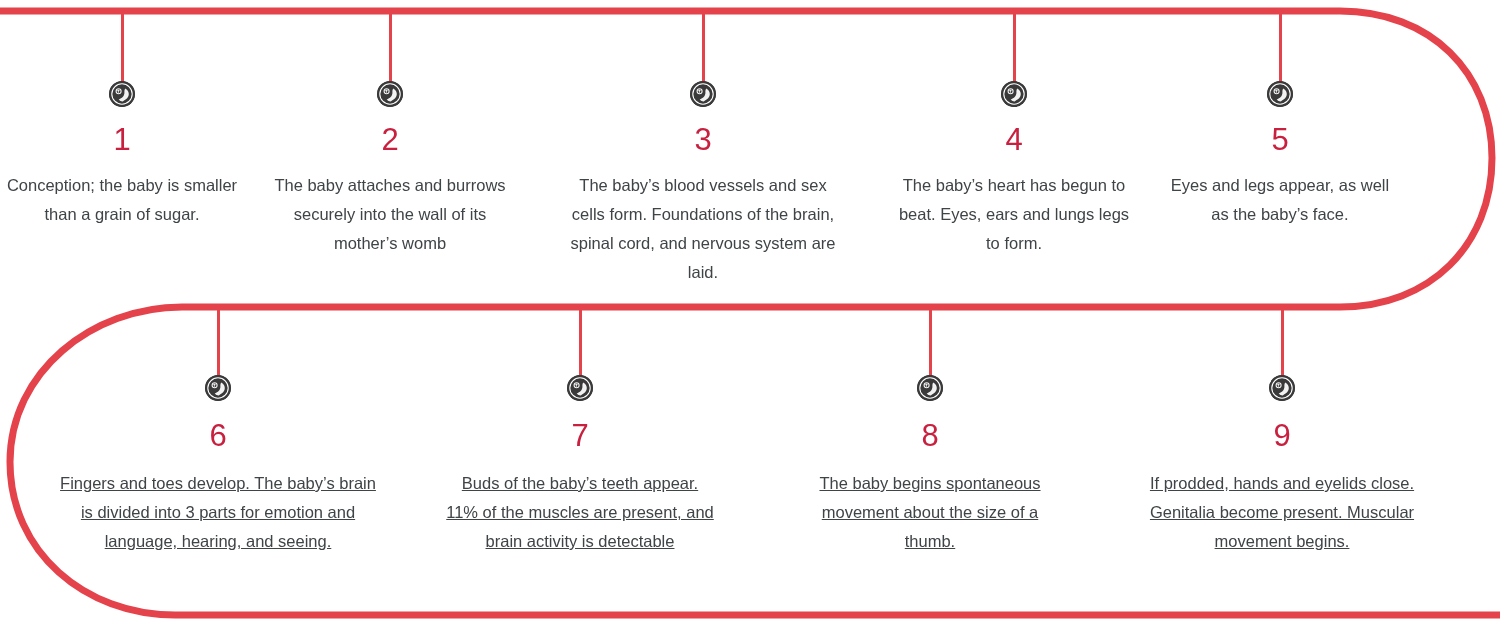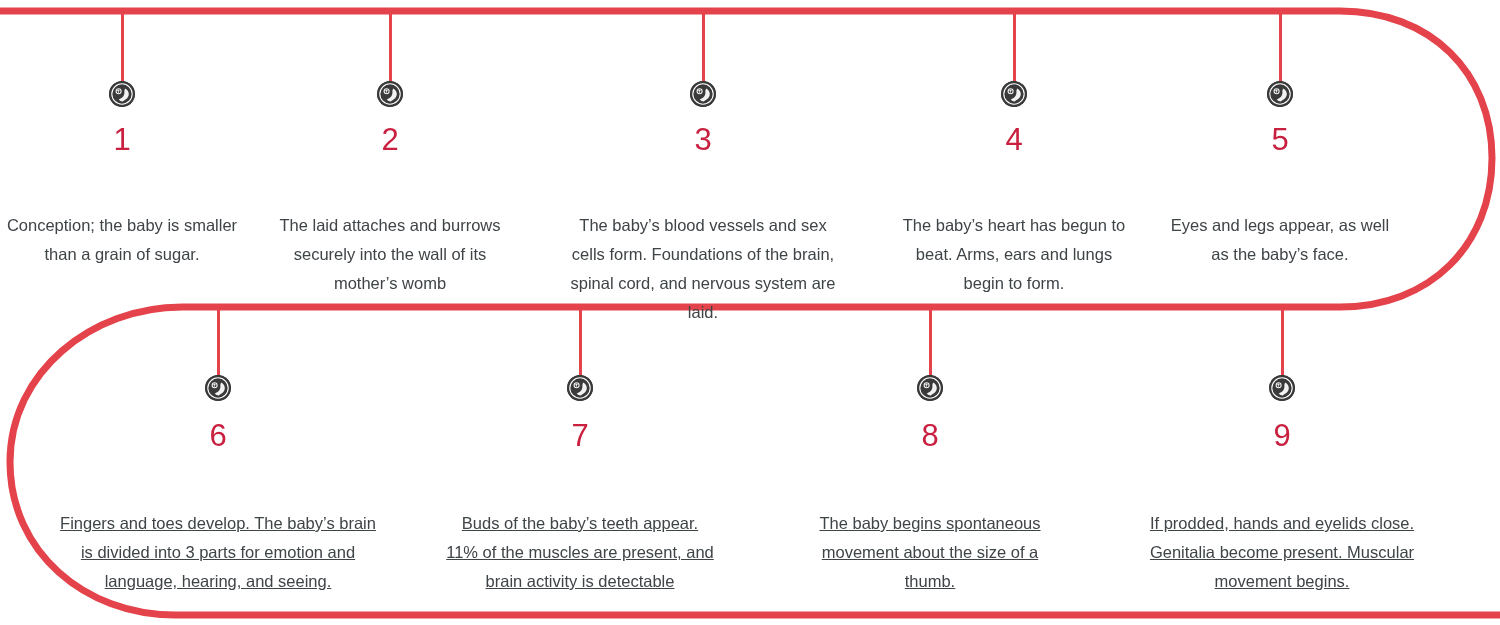--- a/index.html
+++ b/index.html
@@ -74,21 +74,20 @@
   }
 
   .step-text {
     position: absolute;
     left: 0;
     width: 100%;
     font-size: 16.5px;
     line-height: 29px;
     color: #3f4447;
     font-weight: 400;
-    margin-top: 40px;
   }
 
   
   .row-top .stem      { height: 72px; }
   .row-top .node-icon { top: 70px; }
   .row-top .step-number { top: 112px; }
   .row-top .step-text   { top: 160px; }
 
   
   .row-bottom .stem      { height: 70px; }
@@ -132,21 +131,21 @@
     <div class="node-icon">
       <svg viewBox="0 0 26 26">
         <circle cx="13" cy="13" r="13" fill="#3a3a3a"></circle>
         <circle cx="13" cy="13" r="10.2" fill="none" stroke="#ffffff" stroke-width="1.1"></circle>
         <path d="M16.2 7.4c2.1 1.0 3.6 3.1 3.6 5.6 0 2.0-1.0 3.8-2.5 4.9-1.4 1.0-2.6 1.6-3.6 2.6-1.6-0.2-3.0-1.0-4.0-2.1 1.6-0.7 3.0-1.3 4.0-2.4 1.3-1.4 1.9-3.3 1.7-5.3-0.1-1.2 0.3-2.4 0.8-3.3z" fill="#f2f2f2"></path>
         <circle cx="9.6" cy="10.2" r="2.5" fill="none" stroke="#f2f2f2" stroke-width="1.1"></circle>
         <path d="M9.4 9.0v2.3M8.7 9.6h1.5" stroke="#f2f2f2" stroke-width="0.9" stroke-linecap="round"></path>
       </svg>
     </div>
     <div class="step-number">2</div>
-    <div class="step-text">The laid attaches and burrows securely into the wall of its mother’s womb</div>
+    <div class="step-text">The baby attaches and burrows securely into the wall of its mother’s womb</div>
   </div>
 
   <div class="milestone row-top" style="left:562px; top:11px; width:282px;">
     <div class="stem"></div>
     <div class="node-icon">
       <svg viewBox="0 0 26 26">
         <circle cx="13" cy="13" r="13" fill="#3a3a3a"></circle>
         <circle cx="13" cy="13" r="10.2" fill="none" stroke="#ffffff" stroke-width="1.1"></circle>
         <path d="M16.2 7.4c2.1 1.0 3.6 3.1 3.6 5.6 0 2.0-1.0 3.8-2.5 4.9-1.4 1.0-2.6 1.6-3.6 2.6-1.6-0.2-3.0-1.0-4.0-2.1 1.6-0.7 3.0-1.3 4.0-2.4 1.3-1.4 1.9-3.3 1.7-5.3-0.1-1.2 0.3-2.4 0.8-3.3z" fill="#f2f2f2"></path>
         <circle cx="9.6" cy="10.2" r="2.5" fill="none" stroke="#f2f2f2" stroke-width="1.1"></circle>
@@ -162,21 +161,21 @@
     <div class="node-icon">
       <svg viewBox="0 0 26 26">
         <circle cx="13" cy="13" r="13" fill="#3a3a3a"></circle>
         <circle cx="13" cy="13" r="10.2" fill="none" stroke="#ffffff" stroke-width="1.1"></circle>
         <path d="M16.2 7.4c2.1 1.0 3.6 3.1 3.6 5.6 0 2.0-1.0 3.8-2.5 4.9-1.4 1.0-2.6 1.6-3.6 2.6-1.6-0.2-3.0-1.0-4.0-2.1 1.6-0.7 3.0-1.3 4.0-2.4 1.3-1.4 1.9-3.3 1.7-5.3-0.1-1.2 0.3-2.4 0.8-3.3z" fill="#f2f2f2"></path>
         <circle cx="9.6" cy="10.2" r="2.5" fill="none" stroke="#f2f2f2" stroke-width="1.1"></circle>
         <path d="M9.4 9.0v2.3M8.7 9.6h1.5" stroke="#f2f2f2" stroke-width="0.9" stroke-linecap="round"></path>
       </svg>
     </div>
     <div class="step-number">4</div>
-    <div class="step-text">The baby’s heart has begun to beat. Arms, ears and lungs begin to form.</div>
+    <div class="step-text">The baby’s heart has begun to beat. Eyes, ears and lungs legs to form.</div>
   </div>
 
   <div class="milestone row-top" style="left:1170px; top:11px; width:220px;">
     <div class="stem"></div>
     <div class="node-icon">
       <svg viewBox="0 0 26 26">
         <circle cx="13" cy="13" r="13" fill="#3a3a3a"></circle>
         <circle cx="13" cy="13" r="10.2" fill="none" stroke="#ffffff" stroke-width="1.1"></circle>
         <path d="M16.2 7.4c2.1 1.0 3.6 3.1 3.6 5.6 0 2.0-1.0 3.8-2.5 4.9-1.4 1.0-2.6 1.6-3.6 2.6-1.6-0.2-3.0-1.0-4.0-2.1 1.6-0.7 3.0-1.3 4.0-2.4 1.3-1.4 1.9-3.3 1.7-5.3-0.1-1.2 0.3-2.4 0.8-3.3z" fill="#f2f2f2"></path>
         <circle cx="9.6" cy="10.2" r="2.5" fill="none" stroke="#f2f2f2" stroke-width="1.1"></circle>

